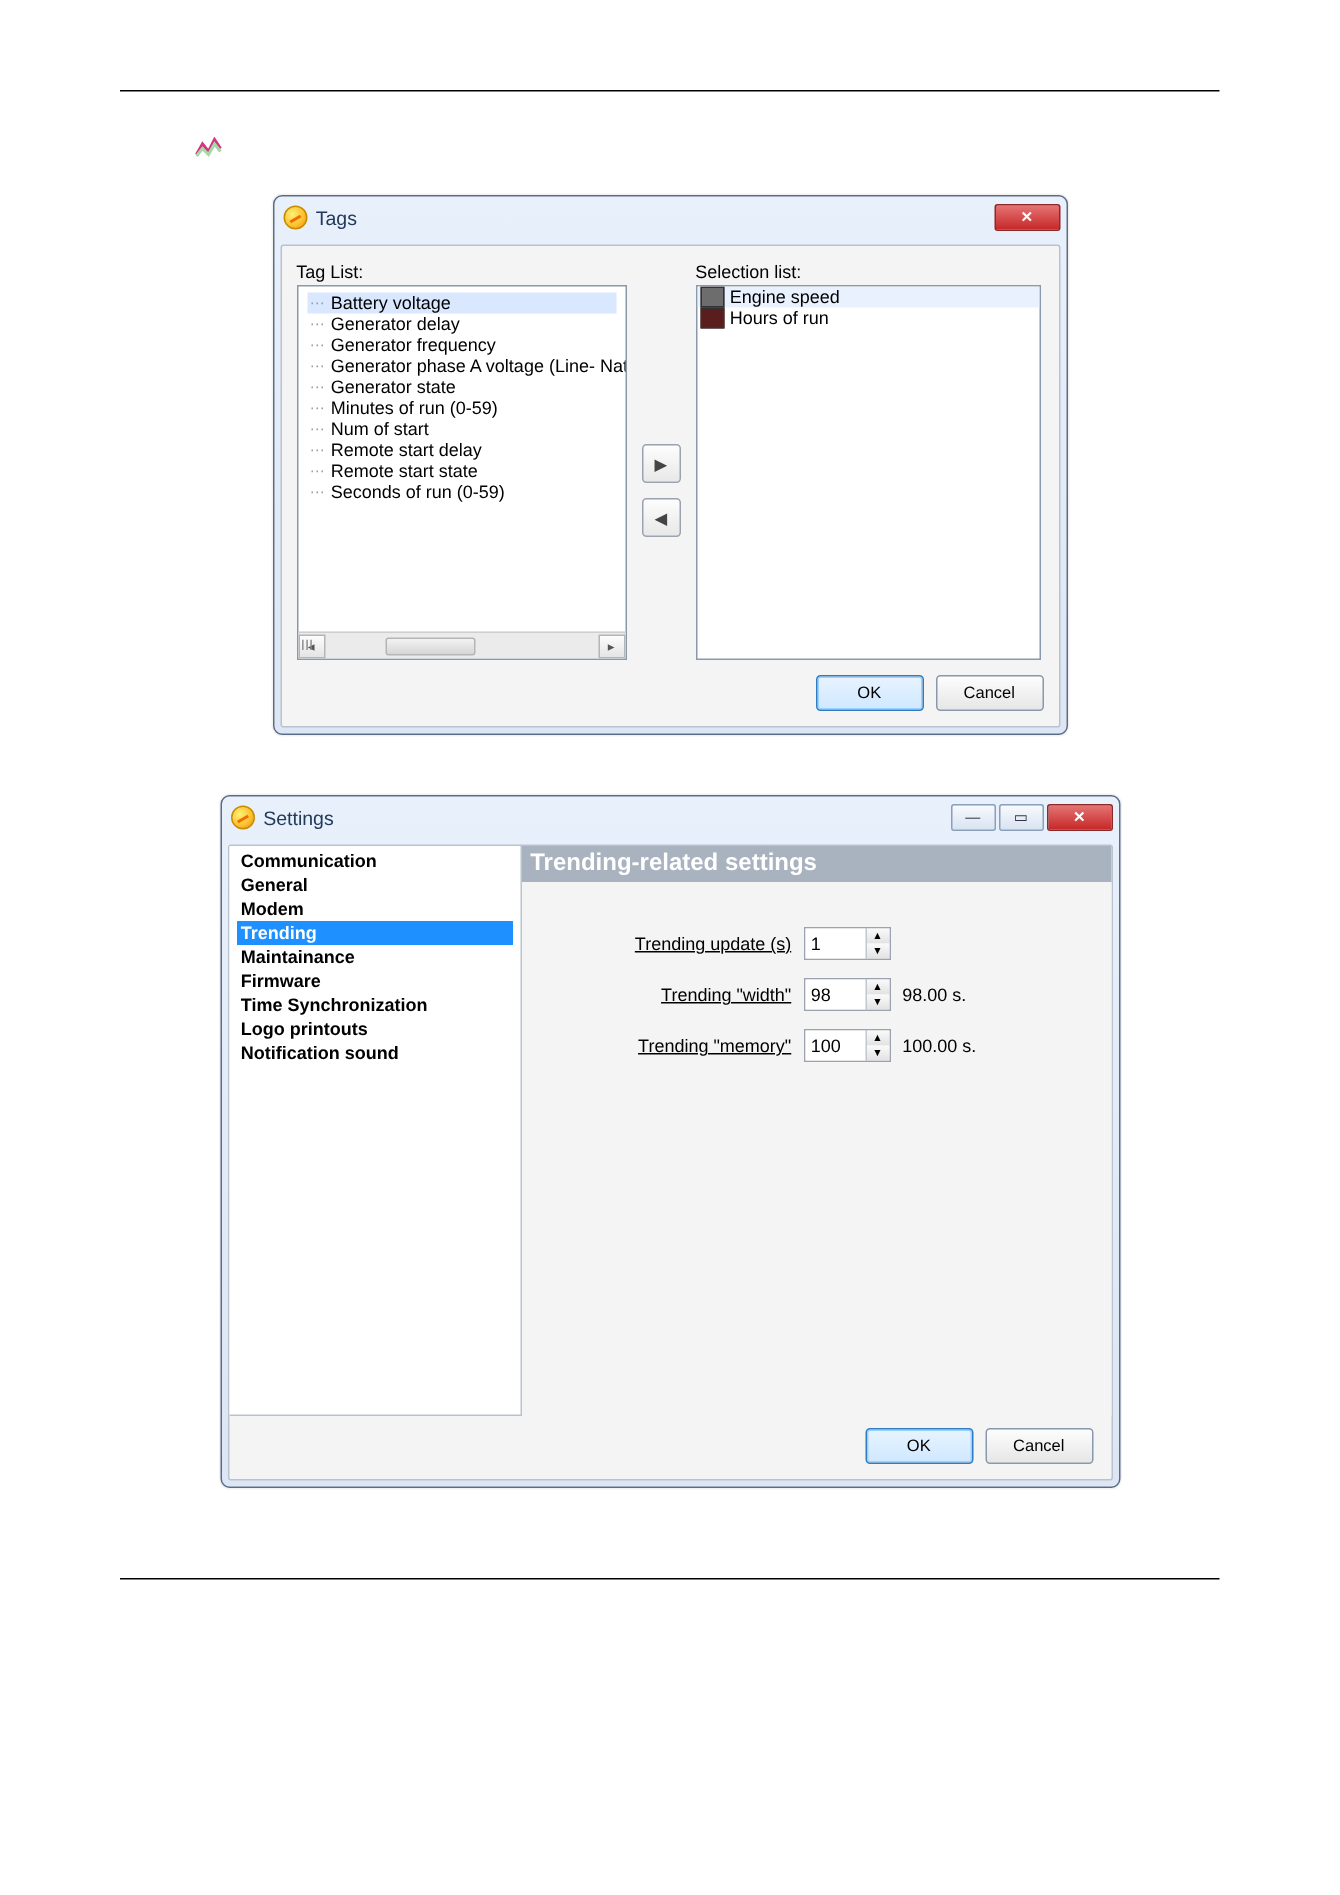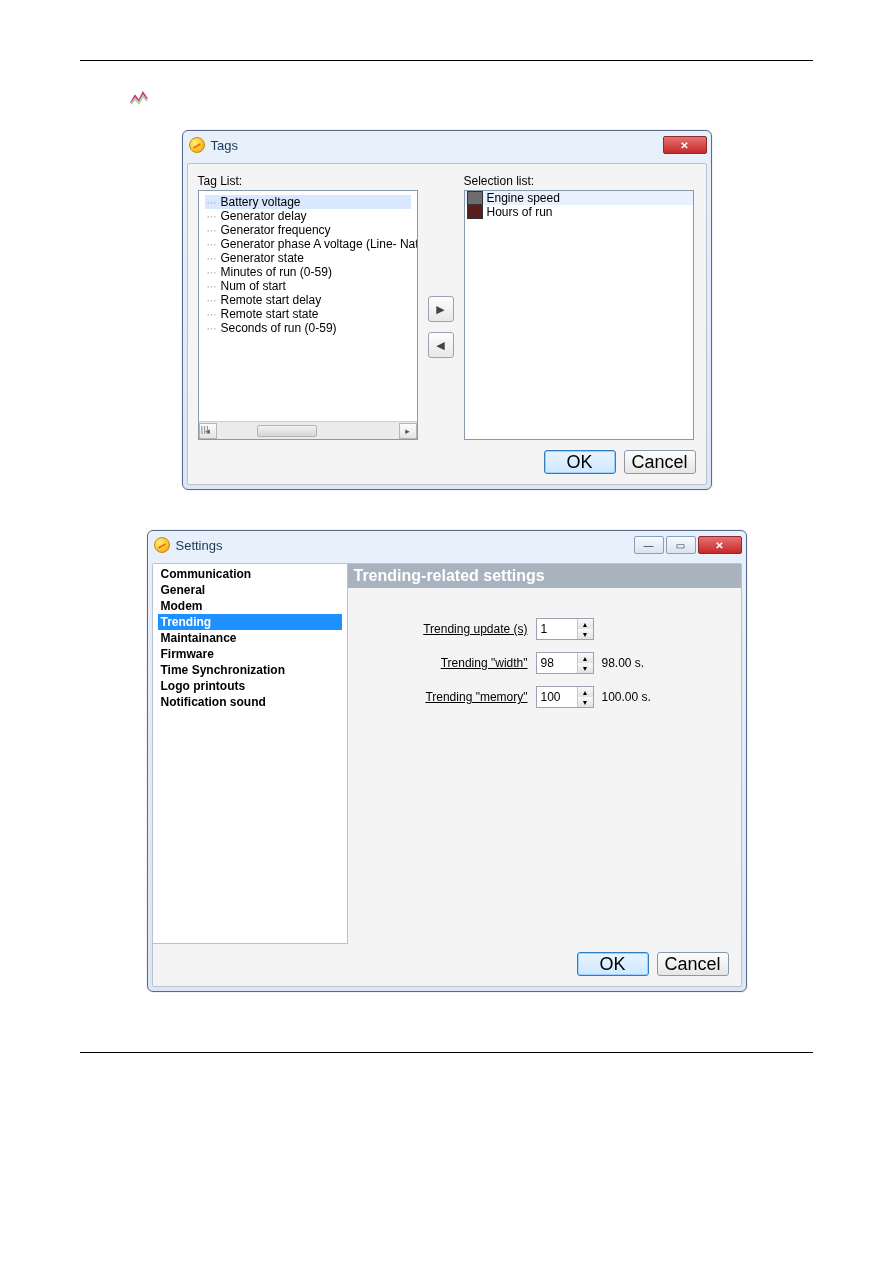--- a/index.html
+++ b/index.html
@@ -169,21 +169,21 @@
 
   .dlg-footer {
     display: flex; justify-content: flex-end; gap: 8px; margin-top: 10px;
   }
   .dlgbtn {
     width: 72px; height: 24px;
     border-radius: 3px;
     border: 1px solid #8a98ab;
     background: linear-gradient(#fdfdfd,#e6e6e6);
     display:flex;align-items:center;justify-content:center;
-    font-size: 18px;
+    font-size: 11px;
   }
   .dlgbtn.primary {
     border: 1px solid #2f7cc0;
     box-shadow: 0 0 0 1px #9ed0ff inset;
     background: linear-gradient(#e8f4ff,#cfe8ff);
   }
 
   
   .settings .client { padding: 0; }
   .settings-body { display: flex; min-height: 380px; }

